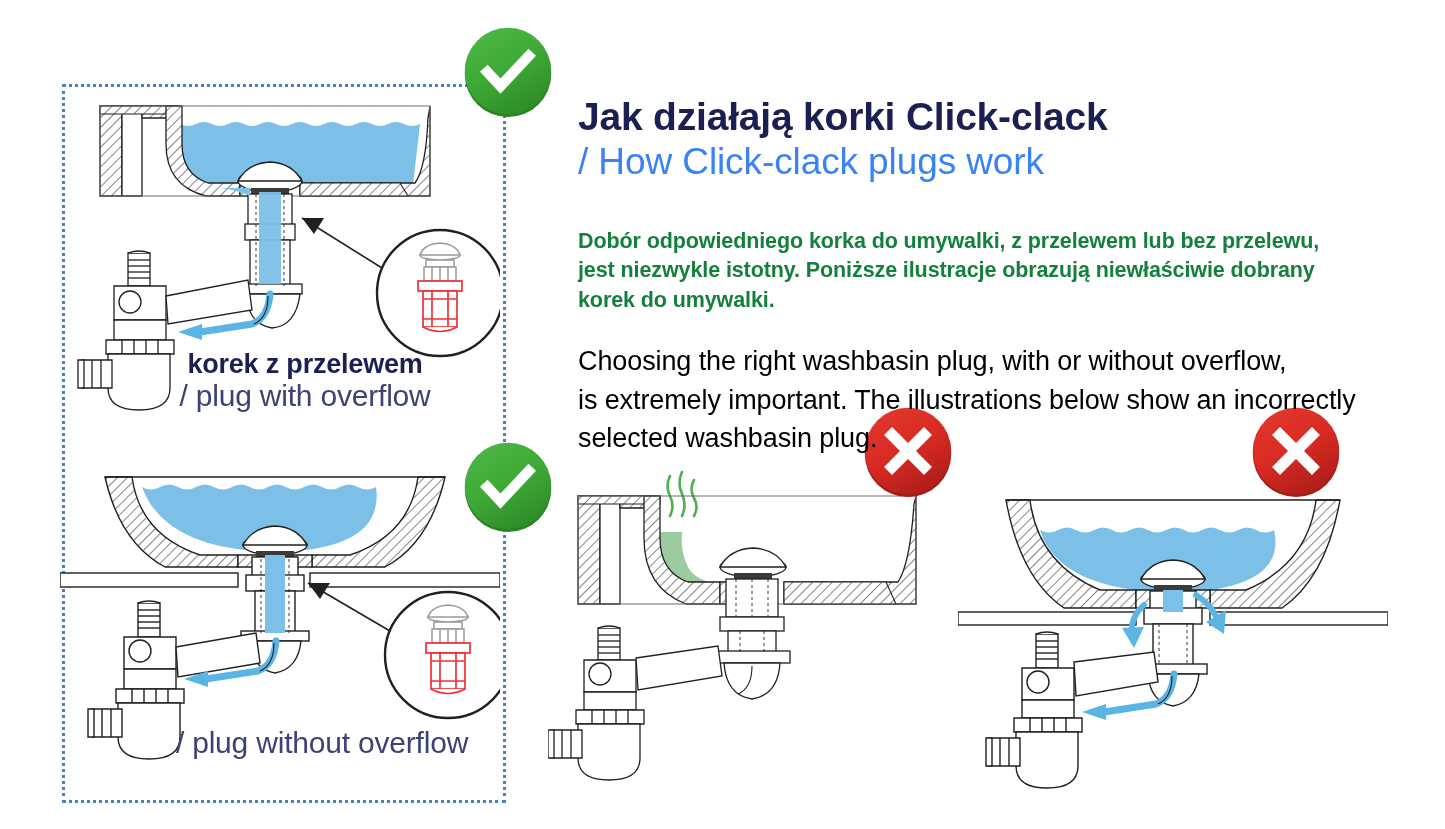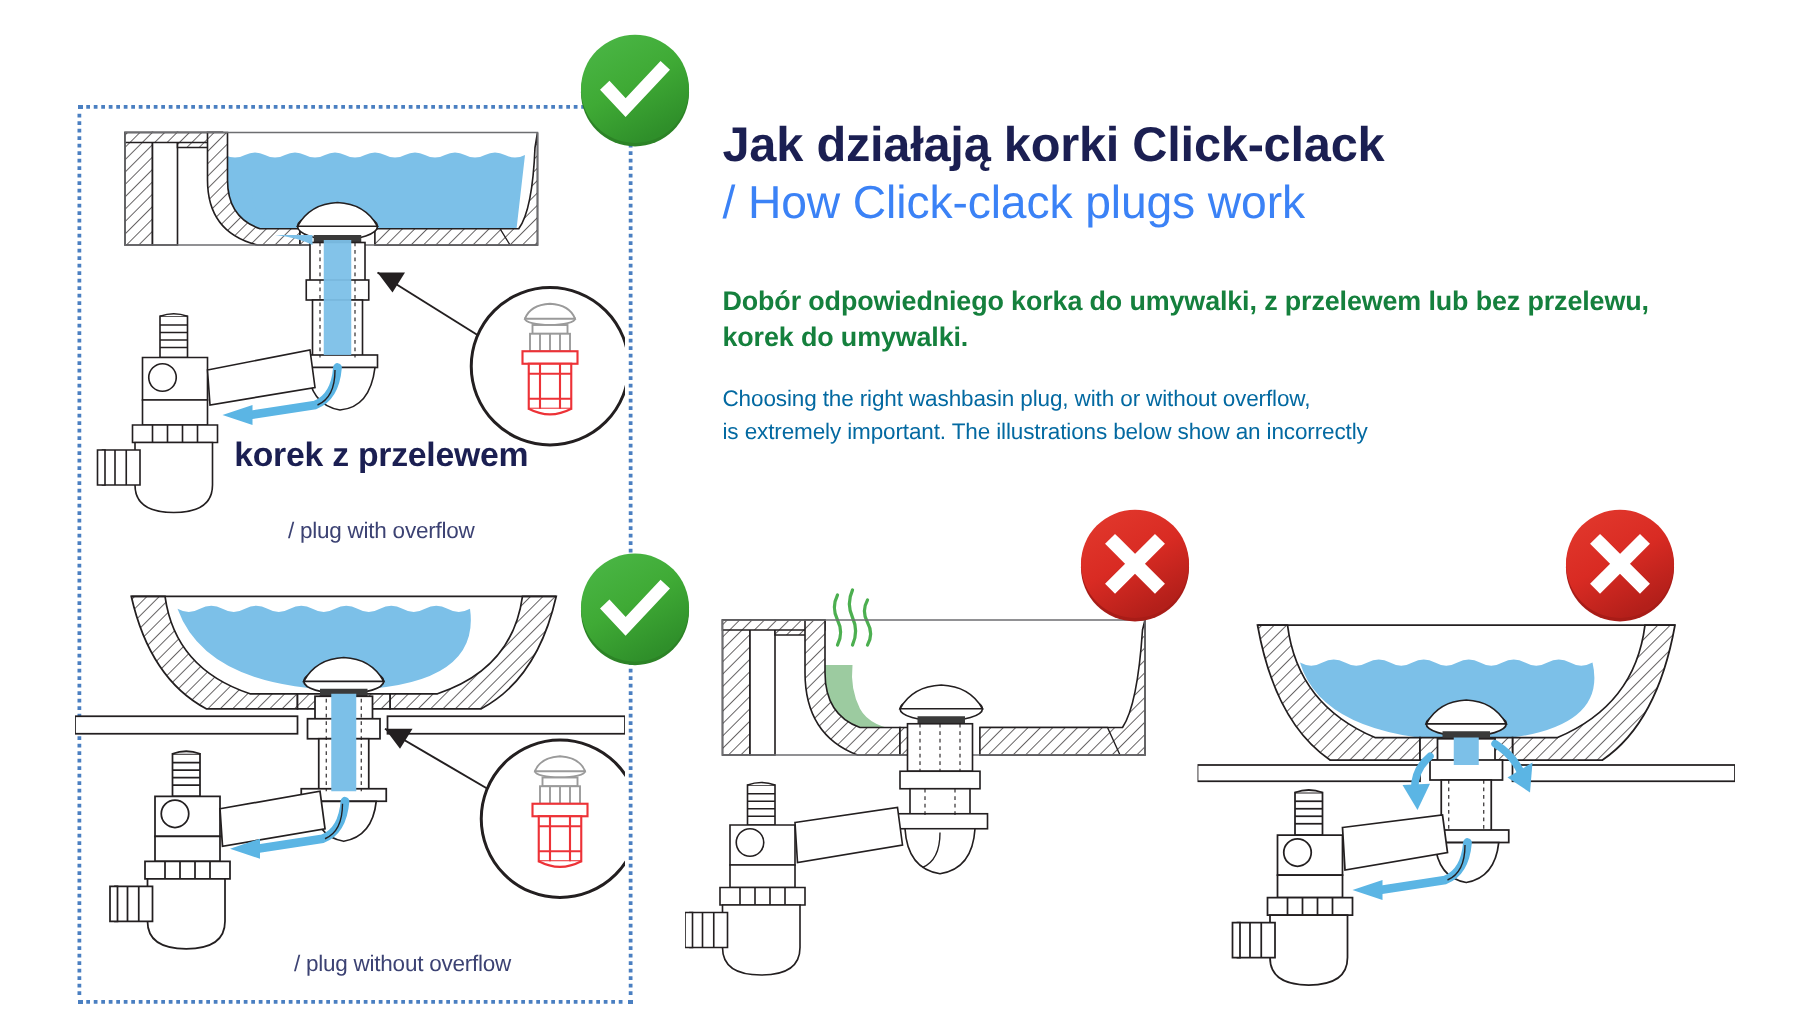--- a/index.html
+++ b/index.html
@@ -62,23 +62,23 @@
     width: 845px;
   }
   .para-pl {
     font-size: 21.5px;
     font-weight: 700;
     color: #15803d;
     line-height: 1.38;
     letter-spacing: -0.1px;
   }
   .para-en {
-    font-size: 18px;
+    font-size: 27px;
     font-weight: 400;
-    color: #0369a1;
+    color: #000000;
     line-height: 1.42;
     letter-spacing: -0.1px;
   }
   .para-line { display: block; white-space: nowrap; }
 
   
   .caption {
     position: absolute;
     text-align: center;
     width: 330px;
@@ -86,26 +86,25 @@
   .caption .cap-pl {
     display: block;
     font-size: 27px;
     font-weight: 600;
     color: #1b1f52;
     line-height: 1.12;
     letter-spacing: -0.2px;
   }
   .caption .cap-en {
     display: block;
-    font-size: 18px;
+    font-size: 30px;
     font-weight: 300;
     color: #3c4273;
     line-height: 1.15;
     letter-spacing: -0.2px;
-    margin-top: 35px;
   }
   #caption-overflow { left: 140px; top: 349px; }
   #caption-nooverflow { left: 157px; top: 726px; }
 
   
   .badge {
     position: absolute;
     width: 94px;
     height: 94px;
     border-radius: 50%;
@@ -533,25 +532,27 @@
   </div>
 
   <div id="title-block">
     <div class="title-pl">Jak działają korki Click-clack</div>
     <div class="title-en">/ How Click-clack plugs work</div>
   </div>
 
   <div id="body-block">
     <p class="para-pl">
       <span class="para-line">Dobór odpowiedniego korka do umywalki, z przelewem lub bez przelewu,</span>
+      <span class="para-line">jest niezwykle istotny. Poniższe ilustracje obrazują niewłaściwie dobrany</span>
       <span class="para-line">korek do umywalki.</span>
     </p>
     <p class="para-en">
       <span class="para-line">Choosing the right washbasin plug, with or without overflow,</span>
       <span class="para-line">is extremely important. The illustrations below show an incorrectly</span>
+      <span class="para-line">selected washbasin plug.</span>
     </p>
   </div>
 
   <div class="caption" id="caption-overflow">
     <span class="cap-pl">korek z przelewem</span>
     <span class="cap-en">/ plug with overflow</span>
   </div>
 
   <div class="caption" id="caption-nooverflow">
     <span class="cap-en">/ plug without overflow</span>

